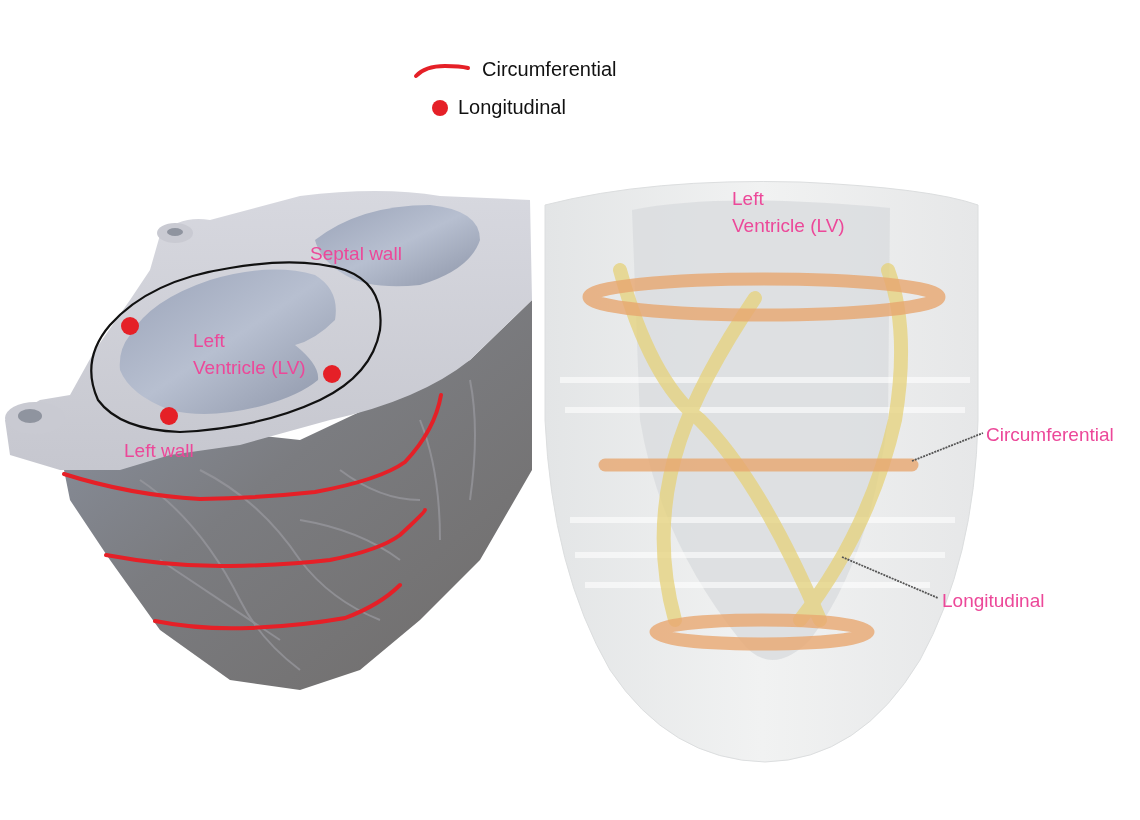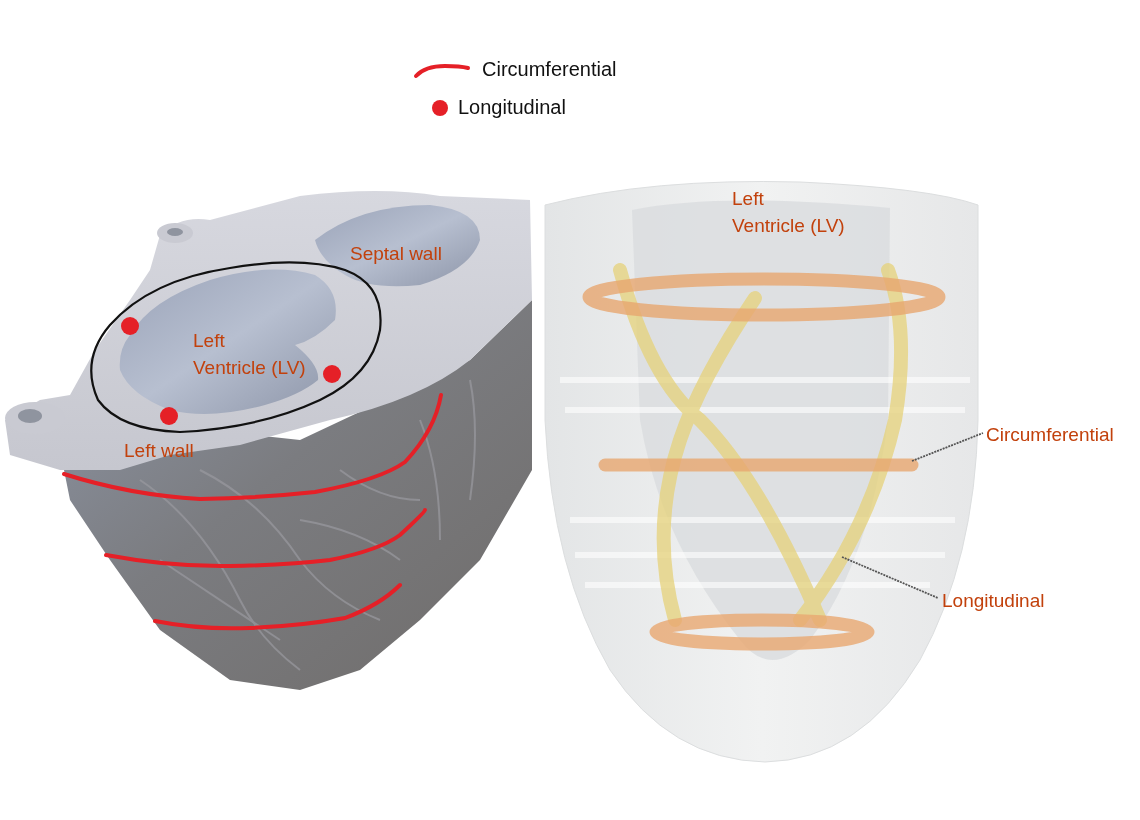--- a/index.html
+++ b/index.html
@@ -1,19 +1,19 @@
 <!DOCTYPE html>
 <html><head>
 <meta charset="utf-8">
 <style>
   html, body { margin: 0; padding: 0; background: #ffffff; }
   body { width: 1140px; height: 820px; position: relative; overflow: hidden;
          font-family: "Liberation Sans", "DejaVu Sans", sans-serif; color: #111; }
   .layer { position: absolute; left: 0; top: 0; width: 1140px; height: 820px; }
-  .lbl { position: absolute; font-size: 19px; line-height: 26px; color: #c2410c; white-space: nowrap; }
+  .lbl { position: absolute; font-size: 19px; line-height: 26px; color: #ec4899; white-space: nowrap; }
   .legend-txt { position: absolute; font-size: 20px; color: #111; white-space: nowrap; }
 </style>
 </head>
 <body>
 
 <div>
   <svg class="layer" style="pointer-events:none">
     <path d="M416,76 Q425,66 445,66 Q460,66 468,68" stroke="#e52027" stroke-width="4" fill="none" stroke-linecap="round"></path>
     <circle cx="440" cy="108" r="8" fill="#e52027"></circle>
   </svg>
@@ -68,21 +68,21 @@
     <circle cx="130" cy="326" r="9" fill="#e52027"></circle>
     <circle cx="332" cy="374" r="9" fill="#e52027"></circle>
     <circle cx="169" cy="416" r="9" fill="#e52027"></circle>
 
     <g stroke="#e52027" stroke-width="4" fill="none" stroke-linecap="round">
       <path d="M64,474 Q130,495 200,499 Q260,498 315,492 Q380,480 405,462 Q435,430 441,395"></path>
       <path d="M106,555 Q170,567 230,566 Q290,565 330,560 Q380,550 400,535 Q425,512 425,510"></path>
       <path d="M155,621 Q200,630 250,628 Q300,626 345,618 Q380,605 400,585"></path>
     </g>
   </svg>
-  <div class="lbl" style="left:310px; top:241px;margin-left:40px;">Septal wall</div>
+  <div class="lbl" style="left:310px; top:241px;">Septal wall</div>
   <div class="lbl" style="left:193px; top:328px;">Left</div>
   <div class="lbl" style="left:193px; top:355px;">Ventricle (LV)</div>
   <div class="lbl" style="left:124px; top:438px;">Left wall</div>
 </div>
 
 <div>
   <svg class="layer">
     <defs>
       <linearGradient id="shell" x1="0" y1="0" x2="1" y2="0">
         <stop offset="0" stop-color="#e3e5e6"></stop>

